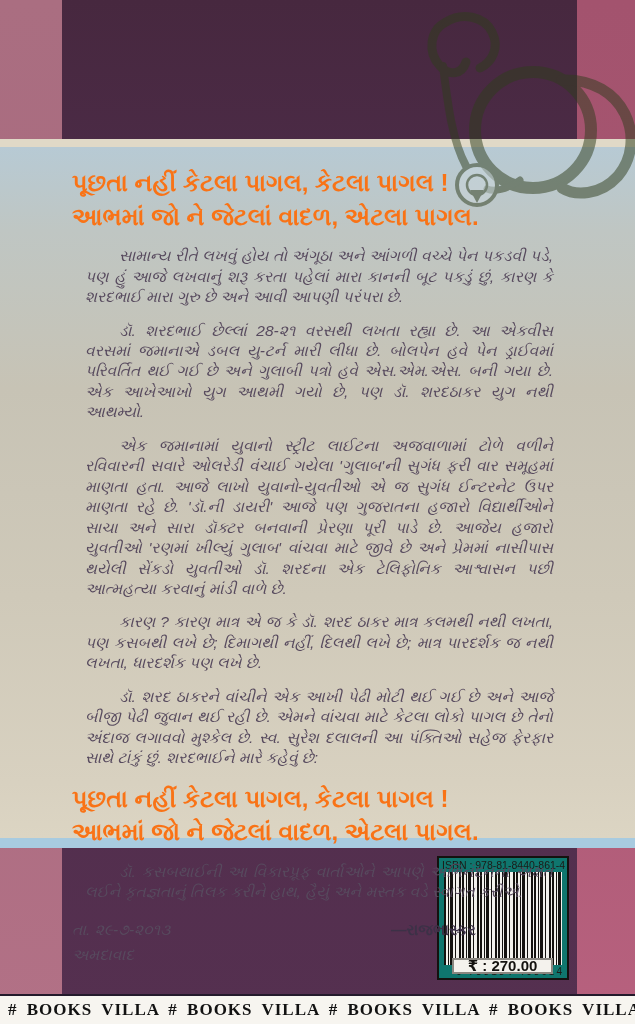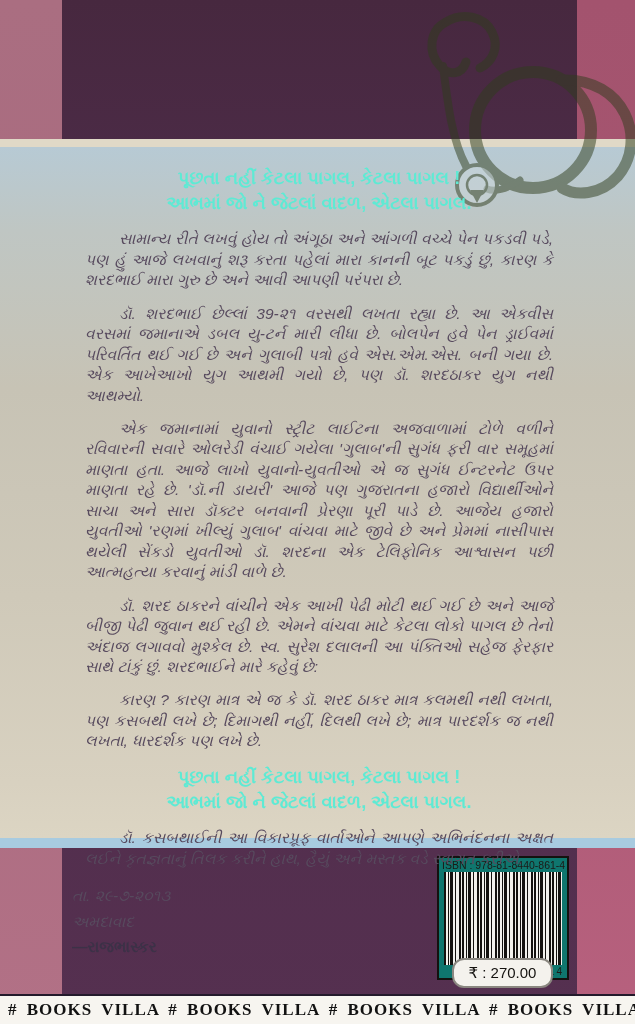--- a/index.html
+++ b/index.html
@@ -19,44 +19,44 @@
   
   .panel-top-edge{position:absolute;left:0;top:139px;width:635px;height:8px;background:#e0d9c7;}
   .panel{position:absolute;left:0;top:147px;width:635px;height:691px;
     background:linear-gradient(180deg,#b7cad4 0%,#bfc6c3 12%,#c7c3b5 35%,#cfc9b9 65%,#d8d1c0 92%,#dcd5c3 100%);}
   .panel-bottom-edge{position:absolute;left:0;top:838px;width:635px;height:10px;background:#a8cbe0;}
   
   .steth{position:absolute;left:0;top:0;width:635px;height:1024px;pointer-events:none;z-index:3;}
   
   .content{position:absolute;left:72px;top:166px;width:494px;z-index:5;
     color:#574a5e;font-size:15.5px;line-height:1.32;}
-  .quote{color:#5eead4;font-weight:bold;text-align:center;font-size:18px;line-height:1.4;margin:0 0 4px 0;font-style:normal;}
+  .quote{color:#f97316;font-weight:bold;font-size:24px;line-height:1.4;margin:0 0 4px 0;font-style:normal;}
   .quote span{display:block;}
   .content p{margin:13px;text-align:justify;text-indent:34px;font-style:italic;}
   .quote.mid{margin:3px 0 3px 0;}
-  .signature{display:flex;justify-content:space-between;margin-top:14px;align-items:flex-start;flex-direction:column;}
+  .signature{display:flex;justify-content:space-between;margin-top:14px;align-items:flex-start;}
   .sig-left{font-style:italic;line-height:1.65;}
   .sig-right{width:175px;line-height:1.65;}
   .sig-author{font-weight:bold;font-style:normal;color:#3c3147;}
   .sig-role,.sig-affil{font-style:italic;}
   
   .barcode-box{position:absolute;left:437px;top:856px;width:132px;height:124px;
     background:#0f766e;border:2px solid #14120f;box-sizing:border-box;padding:1px 3px;z-index:4;
     display:flex;flex-direction:column;}
   .isbn-label{font-size:10.5px;color:#1c1a17;text-align:center;white-space:nowrap;letter-spacing:0;}
   .bars{flex:1;margin:1px 2px;
     background:repeating-linear-gradient(90deg,
       #14120f 0 2px,#f2f1ec 2px 4px,#14120f 4px 5px,#f2f1ec 5px 6px,
       #14120f 6px 9px,#f2f1ec 9px 11px,#14120f 11px 12px,#f2f1ec 12px 15px,
       #14120f 15px 17px,#f2f1ec 17px 18px);}
   .bar-digits{font-size:10px;color:#1c1a17;text-align:right;letter-spacing:2px;white-space:nowrap;}
-  .price-box{position:absolute;left:452px;top:958px;width:101px;height:30px;
-    background:#f4f2ed;border:2px solid #8a8780;border-radius:12px;box-sizing:border-box;z-index:4;
+  .price-box{position:absolute;left:452px;top:958px;width:101px;height:16px;
+    background:#f4f2ed;border:2px solid #8a8780;border-radius:0;box-sizing:border-box;z-index:4;
     display:flex;align-items:center;justify-content:center;
-    font-size:15px;color:#14120f;}
+    font-size:15px;color:#14120f;font-weight:bold;}
   
   .seller-strip{position:absolute;left:0;bottom:0;width:635px;height:30px;
     background:#f7f5f0;border-top:2px solid #231a2b;box-sizing:border-box;z-index:6;
     font-family:"Liberation Serif","DejaVu Serif",serif;font-weight:bold;font-size:17px;color:#121212;
     line-height:27px;white-space:nowrap;overflow:hidden;padding-left:8px;letter-spacing:1px;word-spacing:4px;}
 </style>
 </head>
 <body>
 
 <div class="cover">
@@ -84,24 +84,24 @@
   </svg>
 
   <div class="content">
 
     <div class="quote">
       <span>પૂછતા નહીં કેટલા પાગલ, કેટલા પાગલ !</span>
       <span>આભમાં જો ને જેટલાં વાદળ, એટલા પાગલ.</span>
     </div>
 
     <p>સામાન્ય રીતે લખવું હોય તો અંગૂઠા અને આંગળી વચ્ચે પેન પકડવી પડે, પણ હું આજે લખવાનું શરૂ કરતા પહેલાં મારા કાનની બૂટ પકડું છું, કારણ કે શરદભાઈ મારા ગુરુ છે અને આવી આપણી પરંપરા છે.</p>
-    <p>ડૉ. શરદભાઈ છેલ્લાં 39-૨૧ વરસથી લખતા રહ્યા છે. આ એકવીસ વરસમાં જમાનાએ ડબલ યુ-ટર્ન મારી લીધા છે. બોલપેન હવે પેન ડ્રાઈવમાં પરિવર્તિત થઈ ગઈ છે અને ગુલાબી પત્રો હવે એસ.એમ.એસ. બની ગયા છે. એક આખેઆખો યુગ આથમી ગયો છે, પણ ડૉ. શરદઠાકર યુગ નથી આથમ્યો.</p>
+    <p>ડૉ. શરદભાઈ છેલ્લાં 28-૨૧ વરસથી લખતા રહ્યા છે. આ એકવીસ વરસમાં જમાનાએ ડબલ યુ-ટર્ન મારી લીધા છે. બોલપેન હવે પેન ડ્રાઈવમાં પરિવર્તિત થઈ ગઈ છે અને ગુલાબી પત્રો હવે એસ.એમ.એસ. બની ગયા છે. એક આખેઆખો યુગ આથમી ગયો છે, પણ ડૉ. શરદઠાકર યુગ નથી આથમ્યો.</p>
     <p>એક જમાનામાં યુવાનો સ્ટ્રીટ લાઈટના અજવાળામાં ટોળે વળીને રવિવારની સવારે ઓલરેડી વંચાઈ ગયેલા 'ગુલાબ'ની સુગંધ ફરી વાર સમૂહમાં માણતા હતા. આજે લાખો યુવાનો-યુવતીઓ એ જ સુગંધ ઈન્ટરનેટ ઉપર માણતા રહે છે. 'ડૉ.ની ડાયરી' આજે પણ ગુજરાતના હજારો વિદ્યાર્થીઓને સાચા અને સારા ડૉક્ટર બનવાની પ્રેરણા પૂરી પાડે છે. આજેય હજારો યુવતીઓ 'રણમાં ખીલ્યું ગુલાબ' વાંચવા માટે જીવે છે અને પ્રેમમાં નાસીપાસ થયેલી સેંકડો યુવતીઓ ડૉ. શરદના એક ટેલિફોનિક આશ્વાસન પછી આત્મહત્યા કરવાનું માંડી વાળે છે.</p>
+    <p>કારણ ? કારણ માત્ર એ જ કે ડૉ. શરદ ઠાકર માત્ર કલમથી નથી લખતા, પણ કસબથી લખે છે; દિમાગથી નહીં, દિલથી લખે છે; માત્ર પારદર્શક જ નથી લખતા, ધારદર્શક પણ લખે છે.</p>
     <p>ડૉ. શરદ ઠાકરને વાંચીને એક આખી પેઢી મોટી થઈ ગઈ છે અને આજે બીજી પેઢી જુવાન થઈ રહી છે. એમને વાંચવા માટે કેટલા લોકો પાગલ છે તેનો અંદાજ લગાવવો મુશ્કેલ છે. સ્વ. સુરેશ દલાલની આ પંક્તિઓ સહેજ ફેરફાર સાથે ટાંકું છું. શરદભાઈને મારે કહેવું છે:</p>
-    <p>કારણ ? કારણ માત્ર એ જ કે ડૉ. શરદ ઠાકર માત્ર કલમથી નથી લખતા, પણ કસબથી લખે છે; દિમાગથી નહીં, દિલથી લખે છે; માત્ર પારદર્શક જ નથી લખતા, ધારદર્શક પણ લખે છે.</p>
 
     <div class="quote mid">
       <span>પૂછતા નહીં કેટલા પાગલ, કેટલા પાગલ !</span>
       <span>આભમાં જો ને જેટલાં વાદળ, એટલા પાગલ.</span>
     </div>
 
     <p>ડૉ. કસબથાઈની આ વિકારપ્રૂફ વાર્તાઓને આપણે અભિનંદનના અક્ષત લઈને કૃતજ્ઞતાનું તિલક કરીને હાથ, હૈયું અને મસ્તક વડે સ્વાગત કરીએ.</p>
 
     <div class="signature">
       <div class="sig-left">

